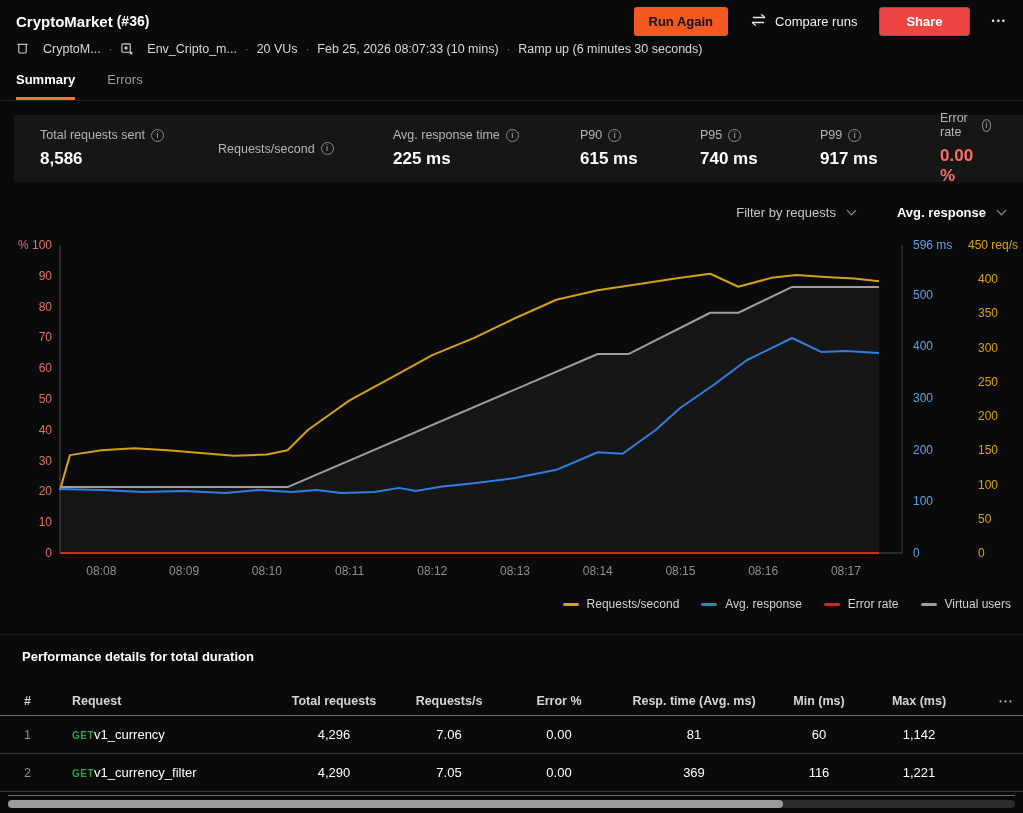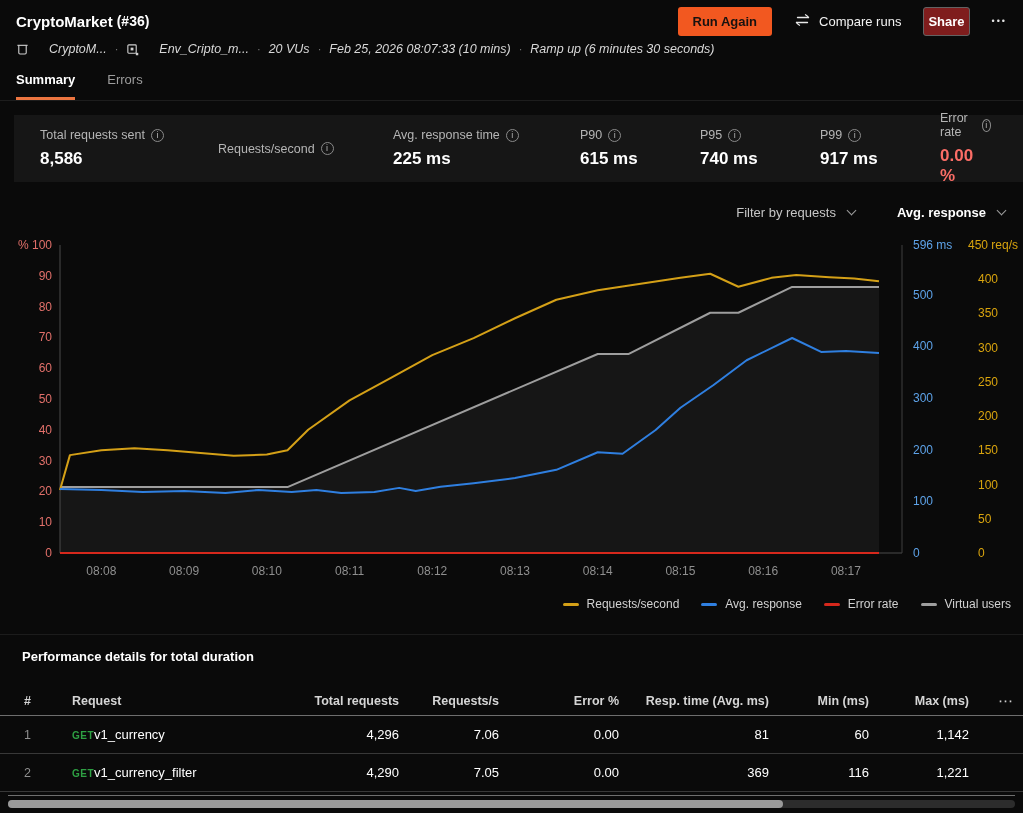--- a/index.html
+++ b/index.html
@@ -10,28 +10,28 @@
   
   .header{position:absolute;top:0;left:0;right:0;height:42px;display:flex;align-items:center;
           padding:0 16px;}
   .title{font-size:15px;font-weight:700;}
   .run-id{font-size:14px;font-weight:700;margin-left:4px;}
   .header-right{margin-left:auto;display:flex;align-items:center;gap:22px;}
   .btn-primary{background:#f25820;color:#181210;border:none;border-radius:3px;
                font-size:13px;font-weight:700;padding:7px 15px;cursor:pointer;
                font-family:inherit;}
   .link-btn{display:flex;align-items:center;gap:8px;font-size:13px;color:#f2f2f2;cursor:pointer;}
-  .btn-secondary{background:#7f1d1d;color:#fff;border:1px solid #636363;border-radius:3px;
-                 font-size:13px;font-weight:600;padding:6px 4px;cursor:pointer;font-family:inherit;}
+  .btn-secondary{background:#ef4444;color:#fff;border:1px solid #636363;border-radius:3px;
+                 font-size:13px;font-weight:600;padding:6px 26px;cursor:pointer;font-family:inherit;}
   .kebab{color:#e3e3e3;font-size:9px;letter-spacing:2px;cursor:pointer;}
 
   
   .meta{position:absolute;top:39px;left:0;right:0;height:20px;display:flex;align-items:center;
         padding:0 16px;font-size:12.5px;color:#d8d8d8;}
-  .meta-item{display:flex;align-items:flex-end;gap:20px;font-style:italic;}
+  .meta-item{display:flex;align-items:flex-start;gap:14px;}
   .meta-sep{color:#7a7a7a;margin:0 8px;font-size:11px;}
   .meta-sep::before{content:"·";}
   .meta svg{display:block;}
 
   
   .tabs{position:absolute;top:66px;left:0;right:0;height:35px;display:flex;align-items:flex-end;
         gap:32px;padding:0 16px;border-bottom:1px solid #1d1d1d;}
   .tab{font-size:13px;color:#9d9d9d;padding-bottom:10px;border-bottom:3px solid transparent;cursor:pointer;}
   .tab.active{color:#fff;font-weight:700;border-bottom-color:#ec7540;}
 
@@ -70,21 +70,21 @@
   .legend-item{display:flex;align-items:center;gap:8px;font-size:12px;color:#d2d2d2;cursor:pointer;}
   .swatch{width:16px;height:3px;border-radius:2px;background:#888;}
 
   
   .section-divider{position:absolute;top:634px;left:0;right:0;border-top:1px solid #1c1c1c;}
   .table-title{position:absolute;top:649px;left:22px;font-size:13px;font-weight:700;text-align:right;}
   .grid-row{display:grid;grid-template-columns:48px minmax(0,1fr) 130px 100px 120px 150px 100px 100px 44px;
             align-items:center;padding:0 10px;}
   .thead{position:absolute;top:686px;left:0;right:0;height:30px;border-bottom:1px solid #6e6e6e;}
   .thead .th{font-size:12.5px;font-weight:700;color:#d5d5d5;}
-  .num{text-align:right;}
+  .num{text-align:center;}
   .cell-pad{padding-left:14px;}
   .trow{position:absolute;left:0;right:0;height:38px;border-bottom:1px solid #383838;font-size:13px;cursor:pointer;}
   .row1{top:716px;}
   .row2{top:754px;}
   .row-num{color:#8f8f8f;font-size:12.5px;}
   .method{font-size:10px;font-weight:700;letter-spacing:.5px;}
   .req-name{color:#fff;}
   .th-menu,.row-menu{text-align:right;color:#cfcfcf;font-size:15px;cursor:pointer;}
 
   

